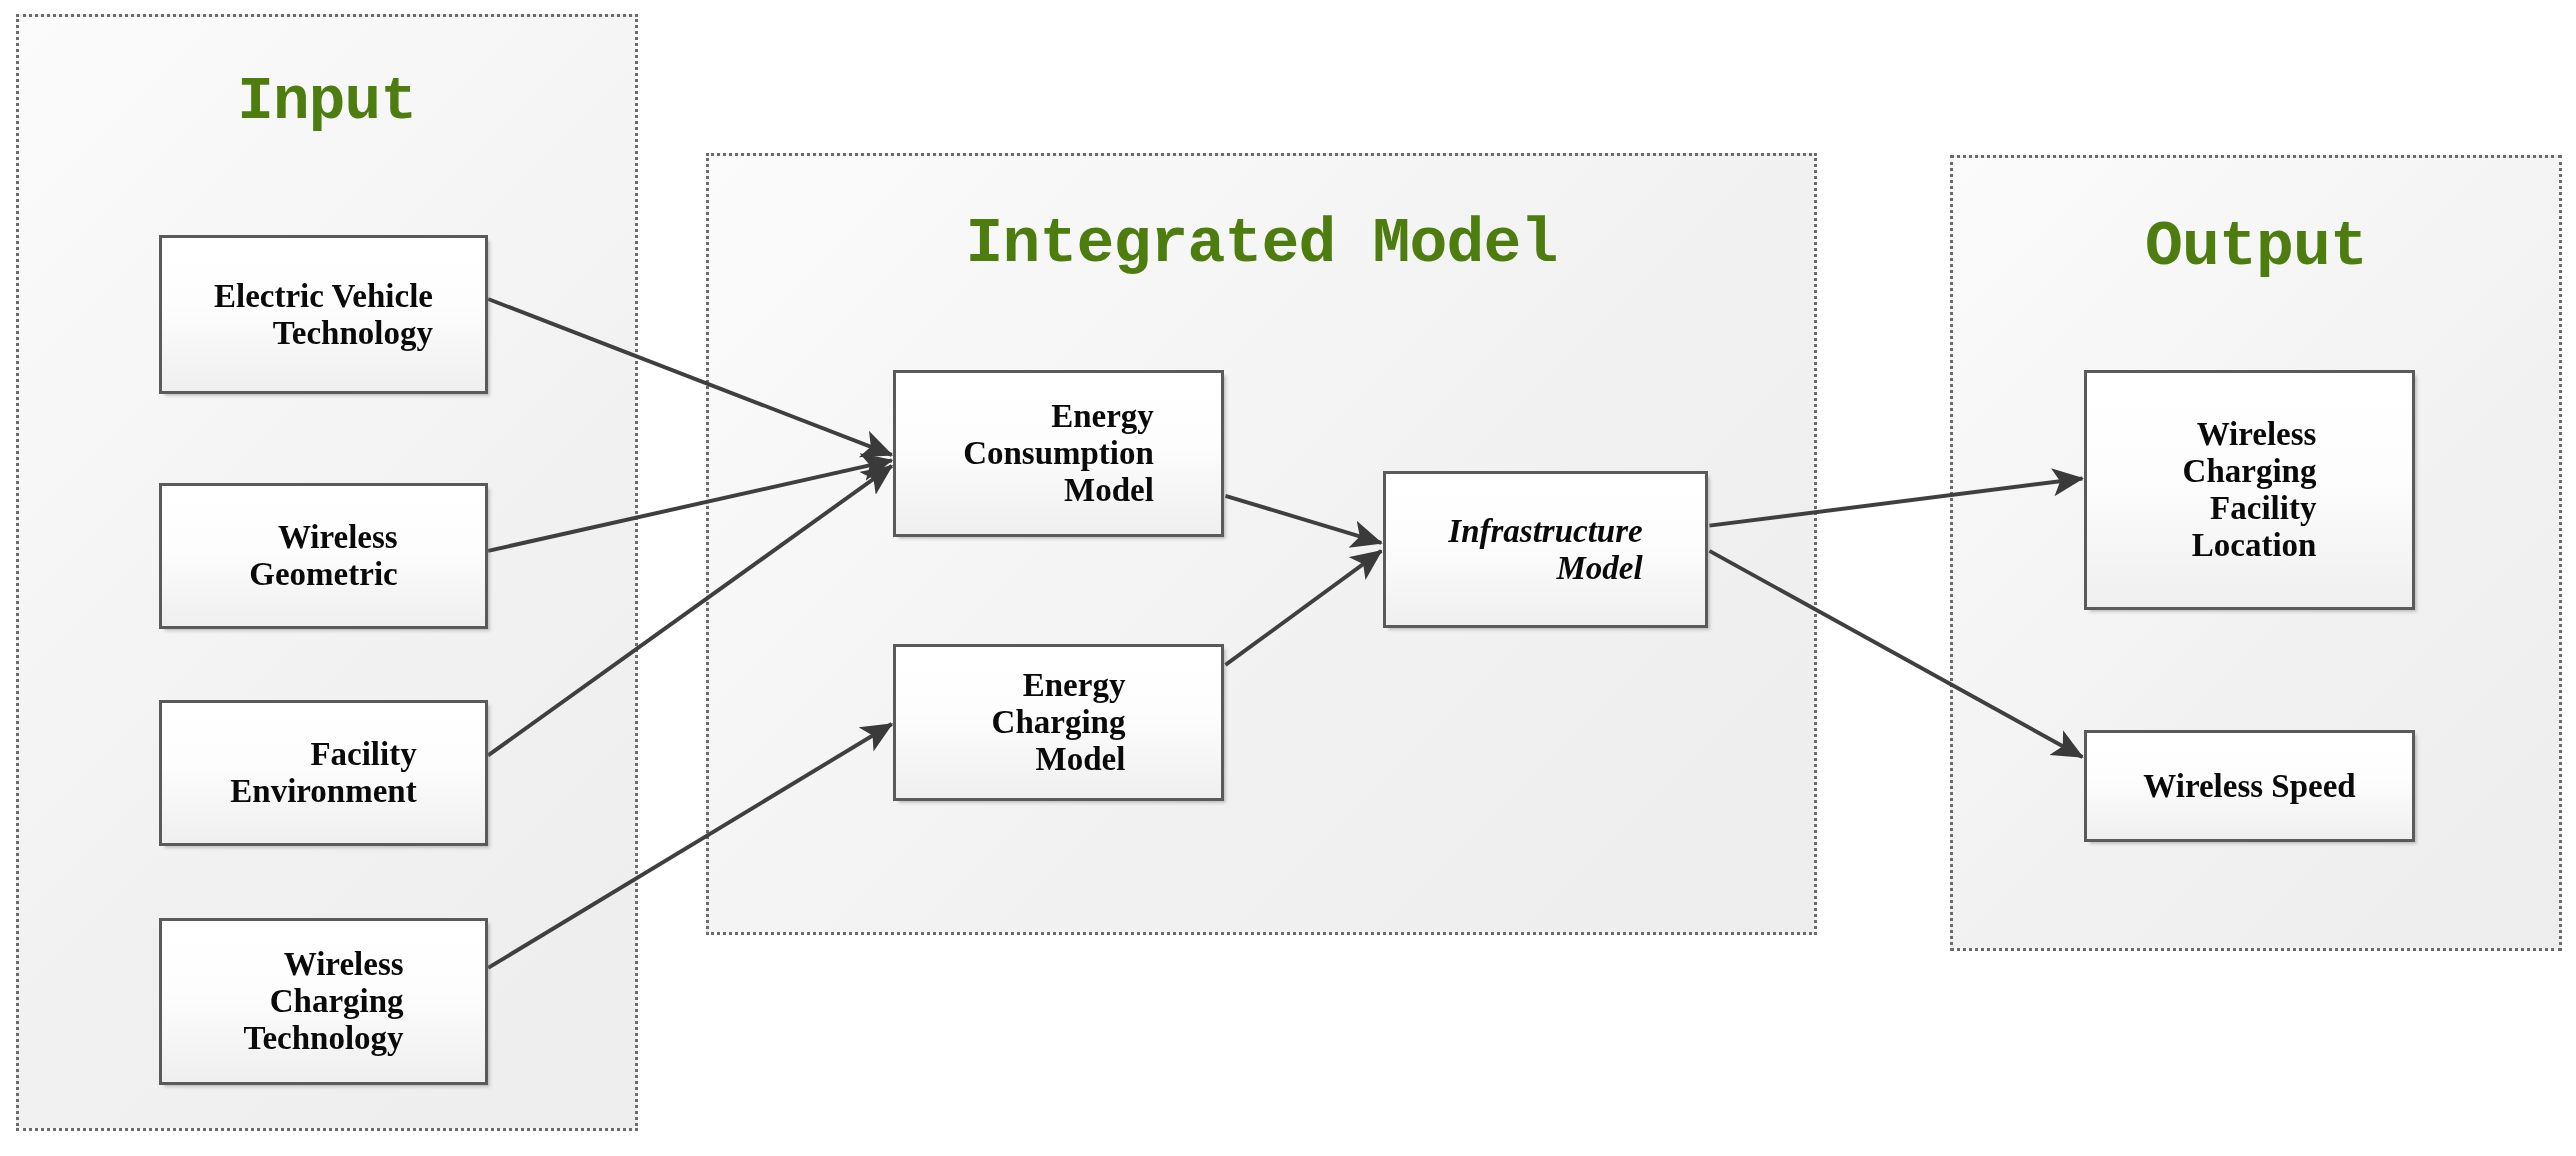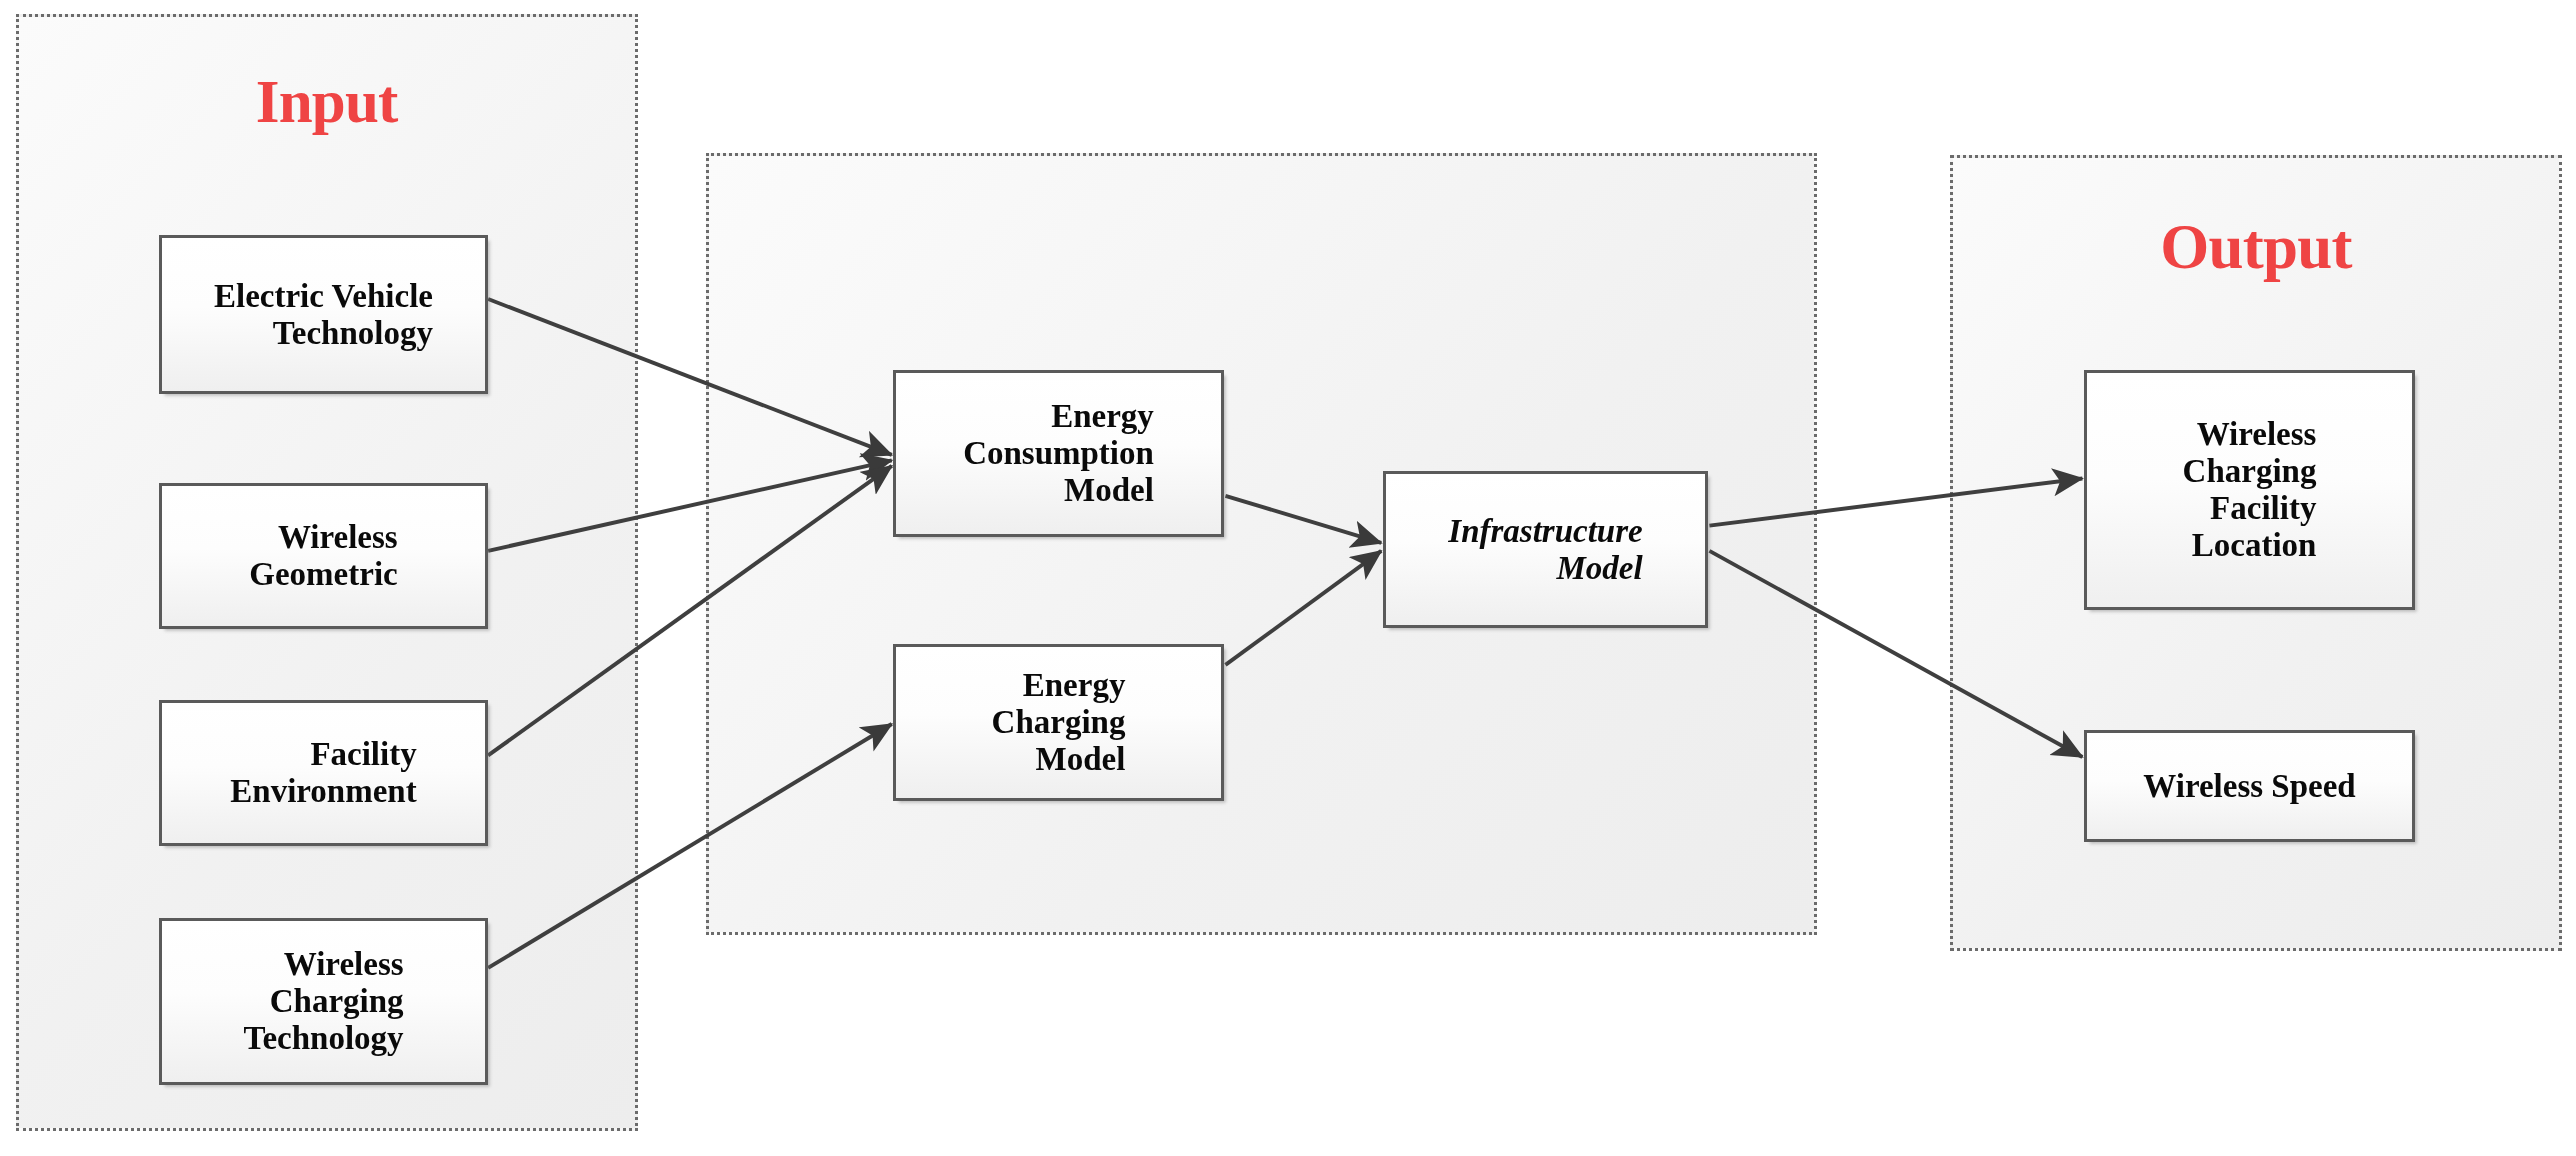--- a/index.html
+++ b/index.html
@@ -21,23 +21,23 @@
     position: absolute;
     border: 3.9px dotted #6b6b6b;
     background: linear-gradient(135deg, #fbfbfb 0%, #f1f1f1 60%, #ededed 100%);
     box-sizing: border-box;
   }
   .group-title {
     position: absolute;
     left: 0;
     width: 100%;
     text-align: center;
-    font-family: Liberation Serif, serif;
+    font-family: Liberation Mono, monospace;
     font-weight: bold;
-    color: #ef4444;
+    color: #4d7c0f;
     letter-spacing: -0.8px;
     line-height: 1;
   }
 
   
   .node {
     position: absolute;
     box-sizing: border-box;
     border: 3.1px solid #5a5a5a;
     background: linear-gradient(180deg, #ffffff 0%, #fdfdfd 45%, #efefef 100%);
@@ -70,20 +70,21 @@
 </style>
 </head>
 <body>
 
 <div id="stage">
 
   <div class="group" id="group-input" style="left: 15.7px; top: 14px; width: 622px; height: 1117px;"></div>
   <div class="group-title" id="title-input" style="left: 15.7px; width: 622px; top: 71px; font-size: 61px;">Input</div>
 
   <div class="group" id="group-integrated" style="left: 706px; top: 153px; width: 1111px; height: 782px;"></div>
+  <div class="group-title" id="title-integrated" style="left: 706px; width: 1111px; top: 213px; font-size: 63px;">Integrated Model</div>
 
   <div class="group" id="group-output" style="left: 1950px; top: 155px; width: 612px; height: 796px;"></div>
   <div class="group-title" id="title-output" style="left: 1950px; width: 612px; top: 216px; font-size: 63px;">Output</div>
 
   <svg id="edges" viewBox="0 0 3273 1469">
     <defs>
       <marker id="arrowhead" markerWidth="9" markerHeight="9" refX="7.6" refY="3.6" orient="auto" markerUnits="strokeWidth">
         <path d="M0,0 L8,3.6 L0,7.2 L1.9,3.6 Z" fill="#3a3a3a"></path>
       </marker>
     </defs>

